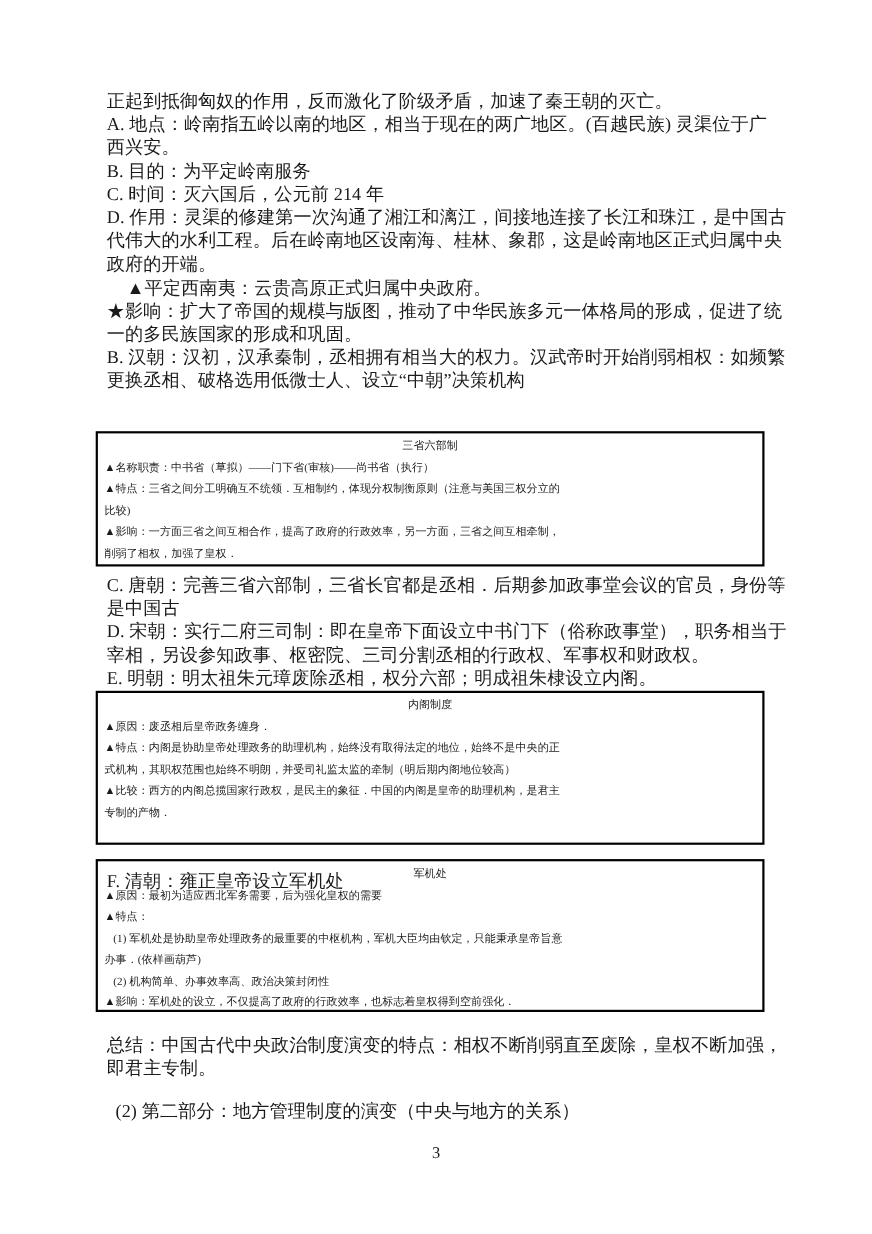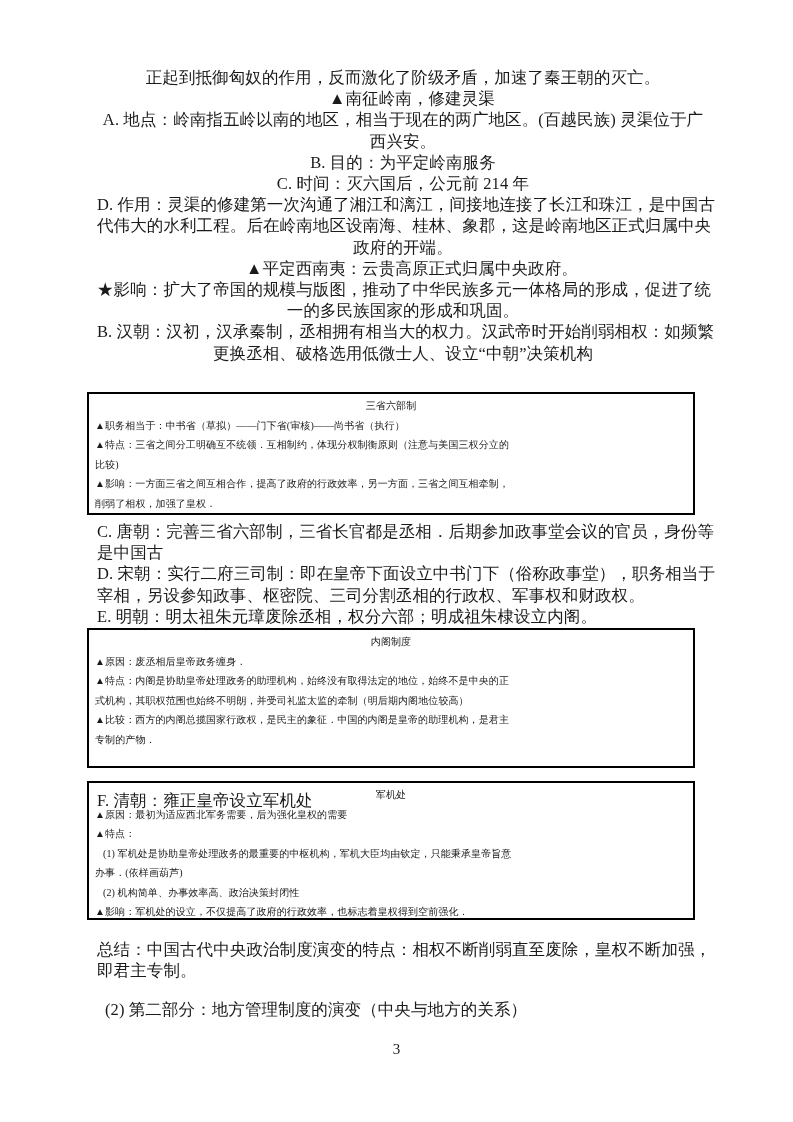--- a/index.html
+++ b/index.html
@@ -39,55 +39,54 @@
   .box .indnum { padding-left: 8px; }  
   .pageno {
     position: absolute;
     left: 0;
     width: 793px;
     text-align: center;
     font-size: 15px;
     line-height: 18px;
   }
   
-  #intro   { top: 67px; text-align: center; }
+  #intro   { top: 81px; }
   #box1    { top: 392px; height: 123px; }
   #mid1    { top: 521px; }
   #box2    { top: 628px; height: 140px; }
   #mid2    { top: 754px; margin-top: 36px; }
   #box3    { top: 781px; height: 139px; }
   #summary { top: 939px; }
   #part2   { top: 999px; }
   #pageno  { top: 1040px; }
 </style>
 </head>
 <body>
 
 <div class="page">
 
   <div class="tblock" id="intro">
     <div class="line">正起到抵御匈奴的作用，反而激化了阶级矛盾，加速了秦王朝的灭亡。</div>
-    <div class="line ind1">▲南征岭南，修建灵渠</div>
     <div class="line">A. 地点：岭南指五岭以南的地区，相当于现在的两广地区。(百越民族) 灵渠位于广</div>
     <div class="line">西兴安。</div>
     <div class="line">B. 目的：为平定岭南服务</div>
     <div class="line">C. 时间：灭六国后，公元前 214 年</div>
     <div class="line">D. 作用：灵渠的修建第一次沟通了湘江和漓江，间接地连接了长江和珠江，是中国古</div>
     <div class="line">代伟大的水利工程。后在岭南地区设南海、桂林、象郡，这是岭南地区正式归属中央</div>
     <div class="line">政府的开端。</div>
     <div class="line ind1">▲平定西南夷：云贵高原正式归属中央政府。</div>
     <div class="line">★影响：扩大了帝国的规模与版图，推动了中华民族多元一体格局的形成，促进了统</div>
     <div class="line">一的多民族国家的形成和巩固。</div>
     <div class="line">B. 汉朝：汉初，汉承秦制，丞相拥有相当大的权力。汉武帝时开始削弱相权：如频繁</div>
     <div class="line">更换丞相、破格选用低微士人、设立“中朝”决策机构</div>
   </div>
 
   <div class="box" id="box1">
     <div class="btitle">三省六部制</div>
-    <div class="bline">▲职务相当于：中书省（草拟）——门下省(审核)——尚书省（执行）</div>
+    <div class="bline">▲名称职责：中书省（草拟）——门下省(审核)——尚书省（执行）</div>
     <div class="bline">▲特点：三省之间分工明确互不统领．互相制约，体现分权制衡原则（注意与美国三权分立的</div>
     <div class="bline">比较)</div>
     <div class="bline">▲影响：一方面三省之间互相合作，提高了政府的行政效率，另一方面，三省之间互相牵制，</div>
     <div class="bline">削弱了相权，加强了皇权．</div>
   </div>
 
   <div class="tblock" id="mid1">
     <div class="line">C. 唐朝：完善三省六部制，三省长官都是丞相．后期参加政事堂会议的官员，身份等</div>
     <div class="line">是中国古</div>
     <div class="line">D. 宋朝：实行二府三司制：即在皇帝下面设立中书门下（俗称政事堂），职务相当于</div>

